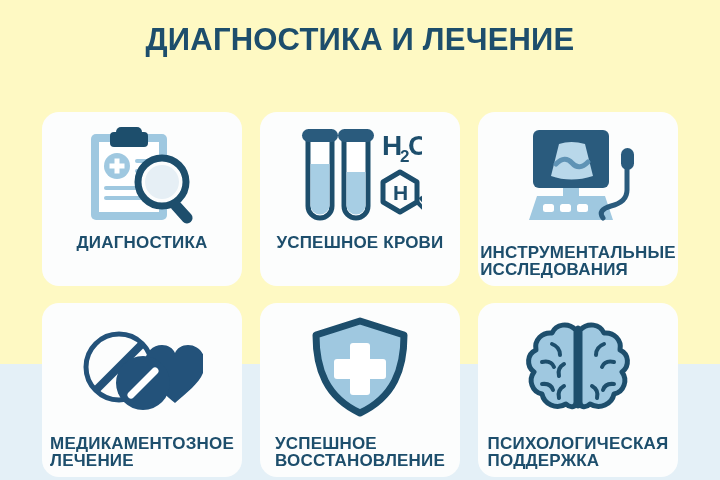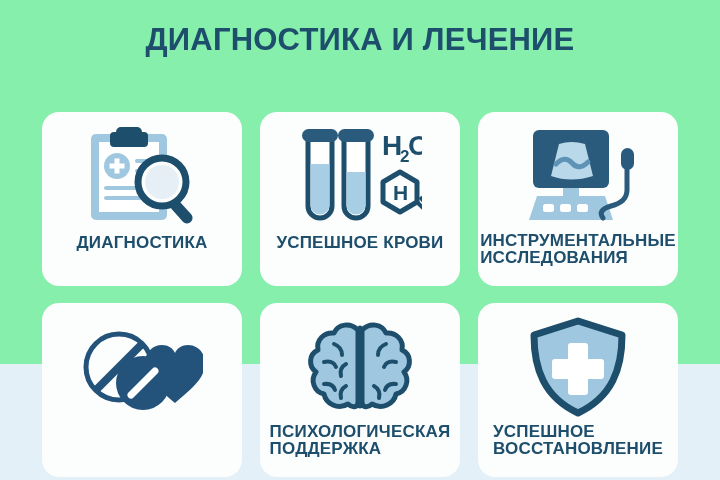--- a/index.html
+++ b/index.html
@@ -10,21 +10,21 @@
     width: 720px;
     height: 480px;
     background: #e4f0f7;
     font-family: "Liberation Sans", sans-serif;
     overflow: hidden;
   }
   #page {
     position: relative;
     width: 720px;
     height: 364px;
-    background: #86efac;
+    background: #fef9c3;
     box-sizing: border-box;
   }
 
   
   #title-block {
     position: absolute;
     top: 22px;
     left: 0;
     width: 720px;
     text-align: center;
@@ -80,21 +80,21 @@
     font-family: Liberation Sans, sans-serif;
     font-size: 17px;
     font-weight: bold;
     color: #1d4e6c;
     text-align: left;
     line-height: 17px;
     letter-spacing: 0.2px;
     padding: 0 6px;
     white-space: pre-line;
   }
-  .card-label.two-line { margin-top: 4px; }
+  .card-label.two-line { margin-top: 16px; }
 </style>
 </head>
 <body>
 
 <div id="page">
 
   <div id="title-block">
     <div class="title-line">ДИАГНОСТИКА И ЛЕЧЕНИЕ</div>
   </div>
 
@@ -190,20 +190,34 @@
           <circle cx="38" cy="46" r="33" fill="none" stroke="#23527a" stroke-width="5"></circle>
           <line x1="16" y1="68" x2="60" y2="24" stroke="#23527a" stroke-width="8"></line>
 
           <path d="M94 82 C78 68 64 58 64 42 C64 31 72 24 81 24 C87 24 92 27 94 32
                    C96 27 101 24 107 24 C116 24 124 31 124 42 C124 58 110 68 94 82 Z" fill="#23527a"></path>
 
           <circle cx="62" cy="62" r="27" fill="#23527a"></circle>
           <line x1="50" y1="74" x2="74" y2="50" stroke="#ffffff" stroke-width="7" stroke-linecap="round"></line>
         </svg>
       </div>
+      <div class="card-label two-line">МЕДИКАМЕНТОЗНОЕ
+ЛЕЧЕНИЕ</div>
+    </div>
+
+    <div class="card">
+      <div class="icon-wrap">
+        <svg width="104" height="100" viewBox="0 0 104 100">
+          <path d="M52 4 L96 18 C96 52 86 80 52 96 C18 80 8 52 8 18 Z" fill="#9fc8e0" stroke="#1d4e6c" stroke-width="7" stroke-linejoin="round"></path>
+          <rect x="42" y="26" width="20" height="52" rx="3" fill="#ffffff"></rect>
+          <rect x="26" y="42" width="52" height="20" rx="3" fill="#ffffff"></rect>
+        </svg>
+      </div>
+      <div class="card-label two-line">УСПЕШНОЕ
+ВОССТАНОВЛЕНИЕ</div>
     </div>
 
     <div class="card">
       <div class="icon-wrap">
         <svg width="112" height="94" viewBox="0 0 112 94">
 
           <path d="M54 10 C46 2 34 4 30 13 C20 12 12 20 14 30 C5 34 4 46 12 52
                    C6 60 10 72 20 74 C22 84 34 90 44 84 C48 88 54 88 54 82 Z" fill="#9fc8e0" stroke="#1d4e6c" stroke-width="5" stroke-linejoin="round"></path>
 
           <path d="M58 10 C66 2 78 4 82 13 C92 12 100 20 98 30 C107 34 108 46 100 52
@@ -220,26 +234,14 @@
           <path d="M82 24 q-8 3 -8 11" fill="none" stroke="#1d4e6c" stroke-width="4" stroke-linecap="round"></path>
           <path d="M92 42 q-9 -2 -12 5" fill="none" stroke="#1d4e6c" stroke-width="4" stroke-linecap="round"></path>
           <path d="M92 64 q-9 -1 -11 6" fill="none" stroke="#1d4e6c" stroke-width="4" stroke-linecap="round"></path>
           <path d="M70 66 q7 4 5 12" fill="none" stroke="#1d4e6c" stroke-width="4" stroke-linecap="round"></path>
         </svg>
       </div>
       <div class="card-label two-line">ПСИХОЛОГИЧЕСКАЯ
 ПОДДЕРЖКА</div>
     </div>
 
-    <div class="card">
-      <div class="icon-wrap">
-        <svg width="104" height="100" viewBox="0 0 104 100">
-          <path d="M52 4 L96 18 C96 52 86 80 52 96 C18 80 8 52 8 18 Z" fill="#9fc8e0" stroke="#1d4e6c" stroke-width="7" stroke-linejoin="round"></path>
-          <rect x="42" y="26" width="20" height="52" rx="3" fill="#ffffff"></rect>
-          <rect x="26" y="42" width="52" height="20" rx="3" fill="#ffffff"></rect>
-        </svg>
-      </div>
-      <div class="card-label two-line">УСПЕШНОЕ
-ВОССТАНОВЛЕНИЕ</div>
-    </div>
-
   </div>
 </div>
 
 </body></html>

